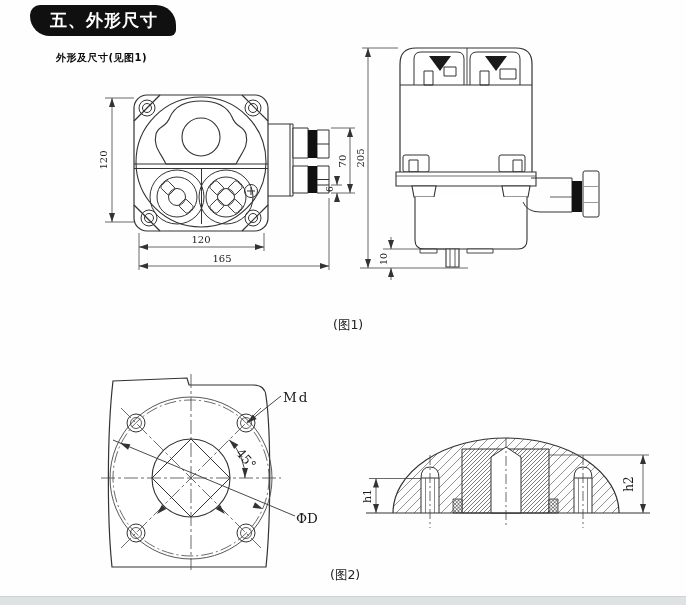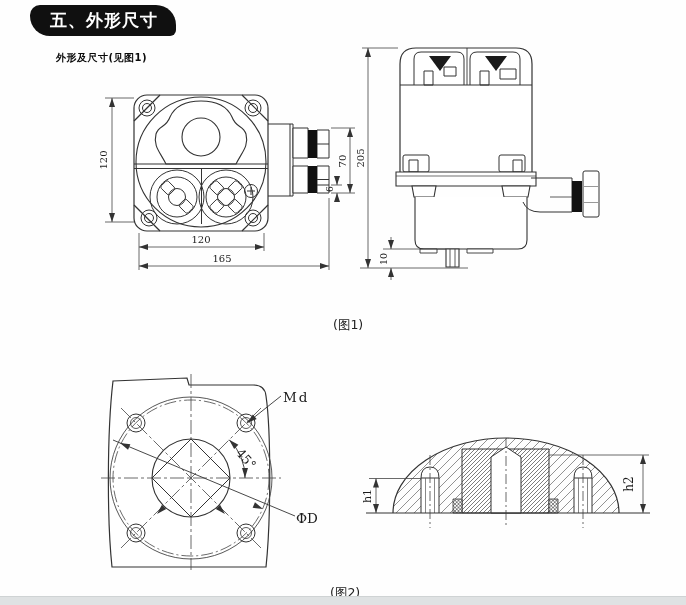--- a/index.html
+++ b/index.html
@@ -8,21 +8,21 @@
   .badge{position:absolute;background:#101010;color:#fff;font-weight:bold;
          font-size:17px;letter-spacing:1px;padding:7px 18px 7px 20px;
          border-radius:10px 20px 6px 20px;line-height:1;}
   #badge1{left:30px;top:5px;}
   #badge2{left:28px;top:301px;}
   .subtitle{position:absolute;color:#0a0a0a;font-weight:bold;font-size:10px;letter-spacing:.5px;}
   #subtitle1{left:56px;top:51px;}
   #subtitle2{left:59px;top:344px;}
   .caption{position:absolute;color:#222;font-size:12.5px;font-family:"DejaVu Sans","Liberation Sans",sans-serif;}
   #cap1{left:333px;top:269px;margin-top:48px;}
-  #cap2{left:330px;top:567px;margin-top:18px;}
+  #cap2{left:330px;top:567px;}
   svg{position:absolute;overflow:visible;}
   svg text{font-family:"DejaVu Serif","Liberation Serif",serif;fill:#1b1b1b;}
   #footerbar{position:absolute;left:0;top:596px;width:686px;height:8px;
              background:#dfe2e3;border-top:1px solid #cfd3d4;}
   line,path,circle,rect,polygon,polyline{vector-effect:non-scaling-stroke;}
 </style>
 </head>
 <body>
 
 <div id="page">

